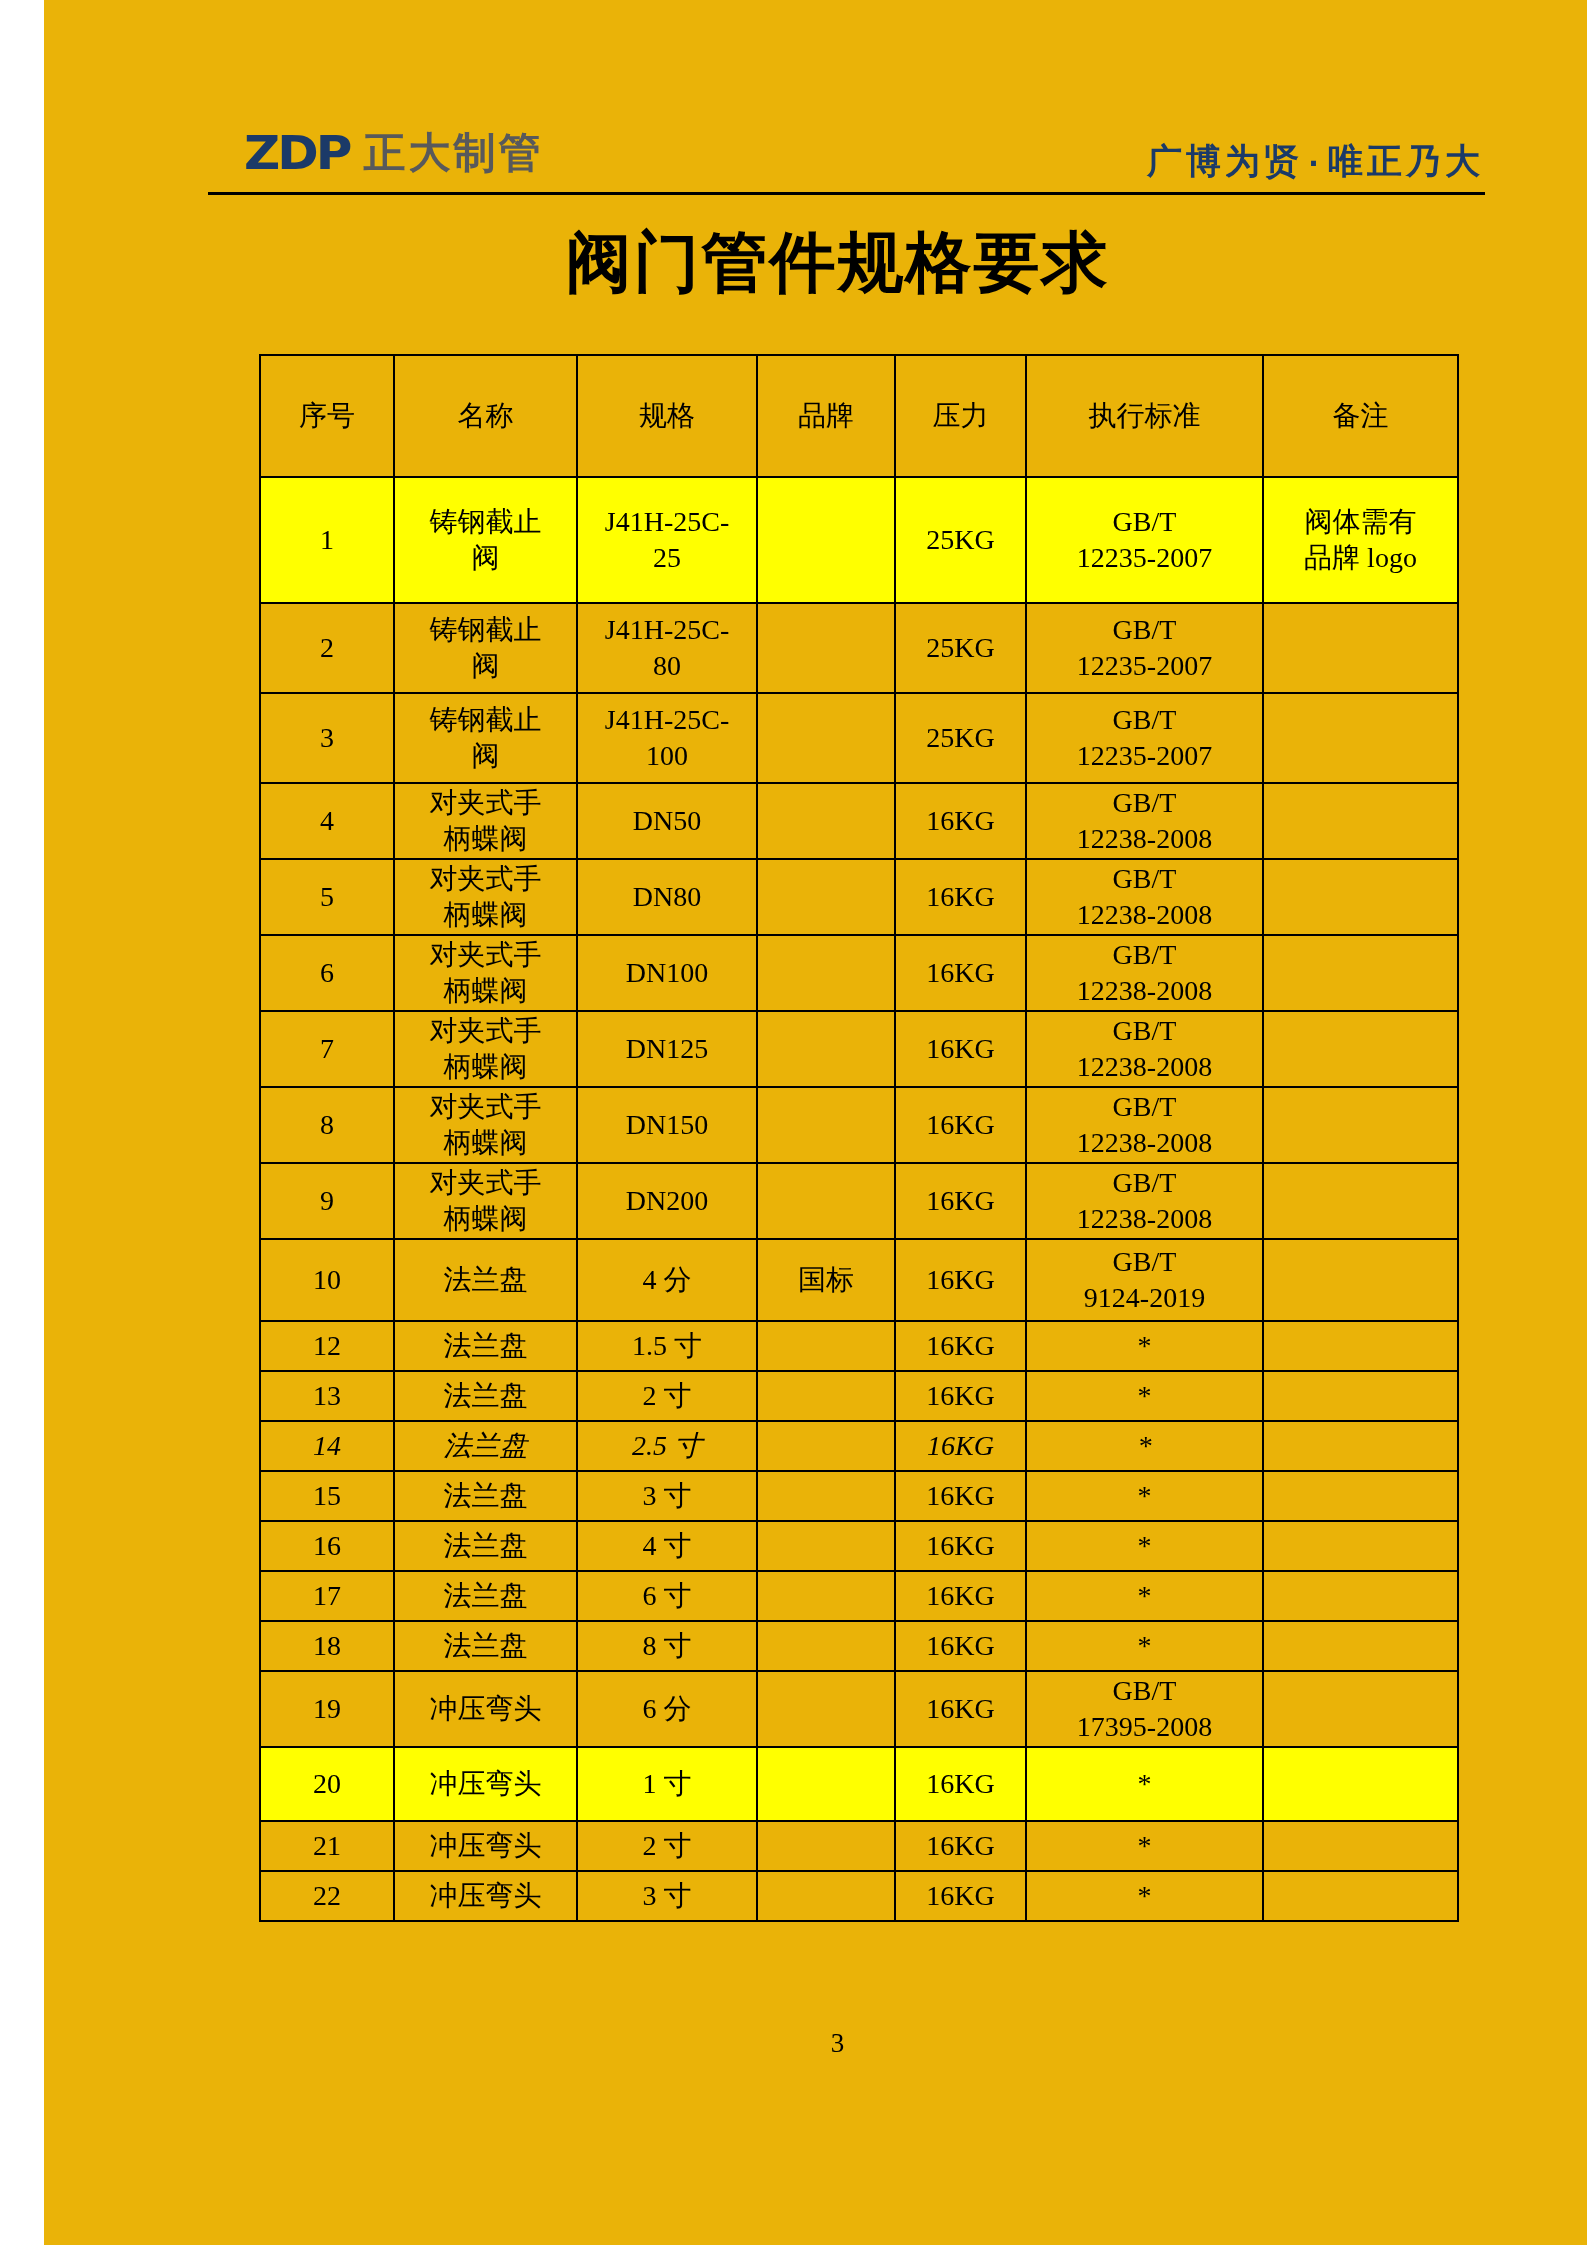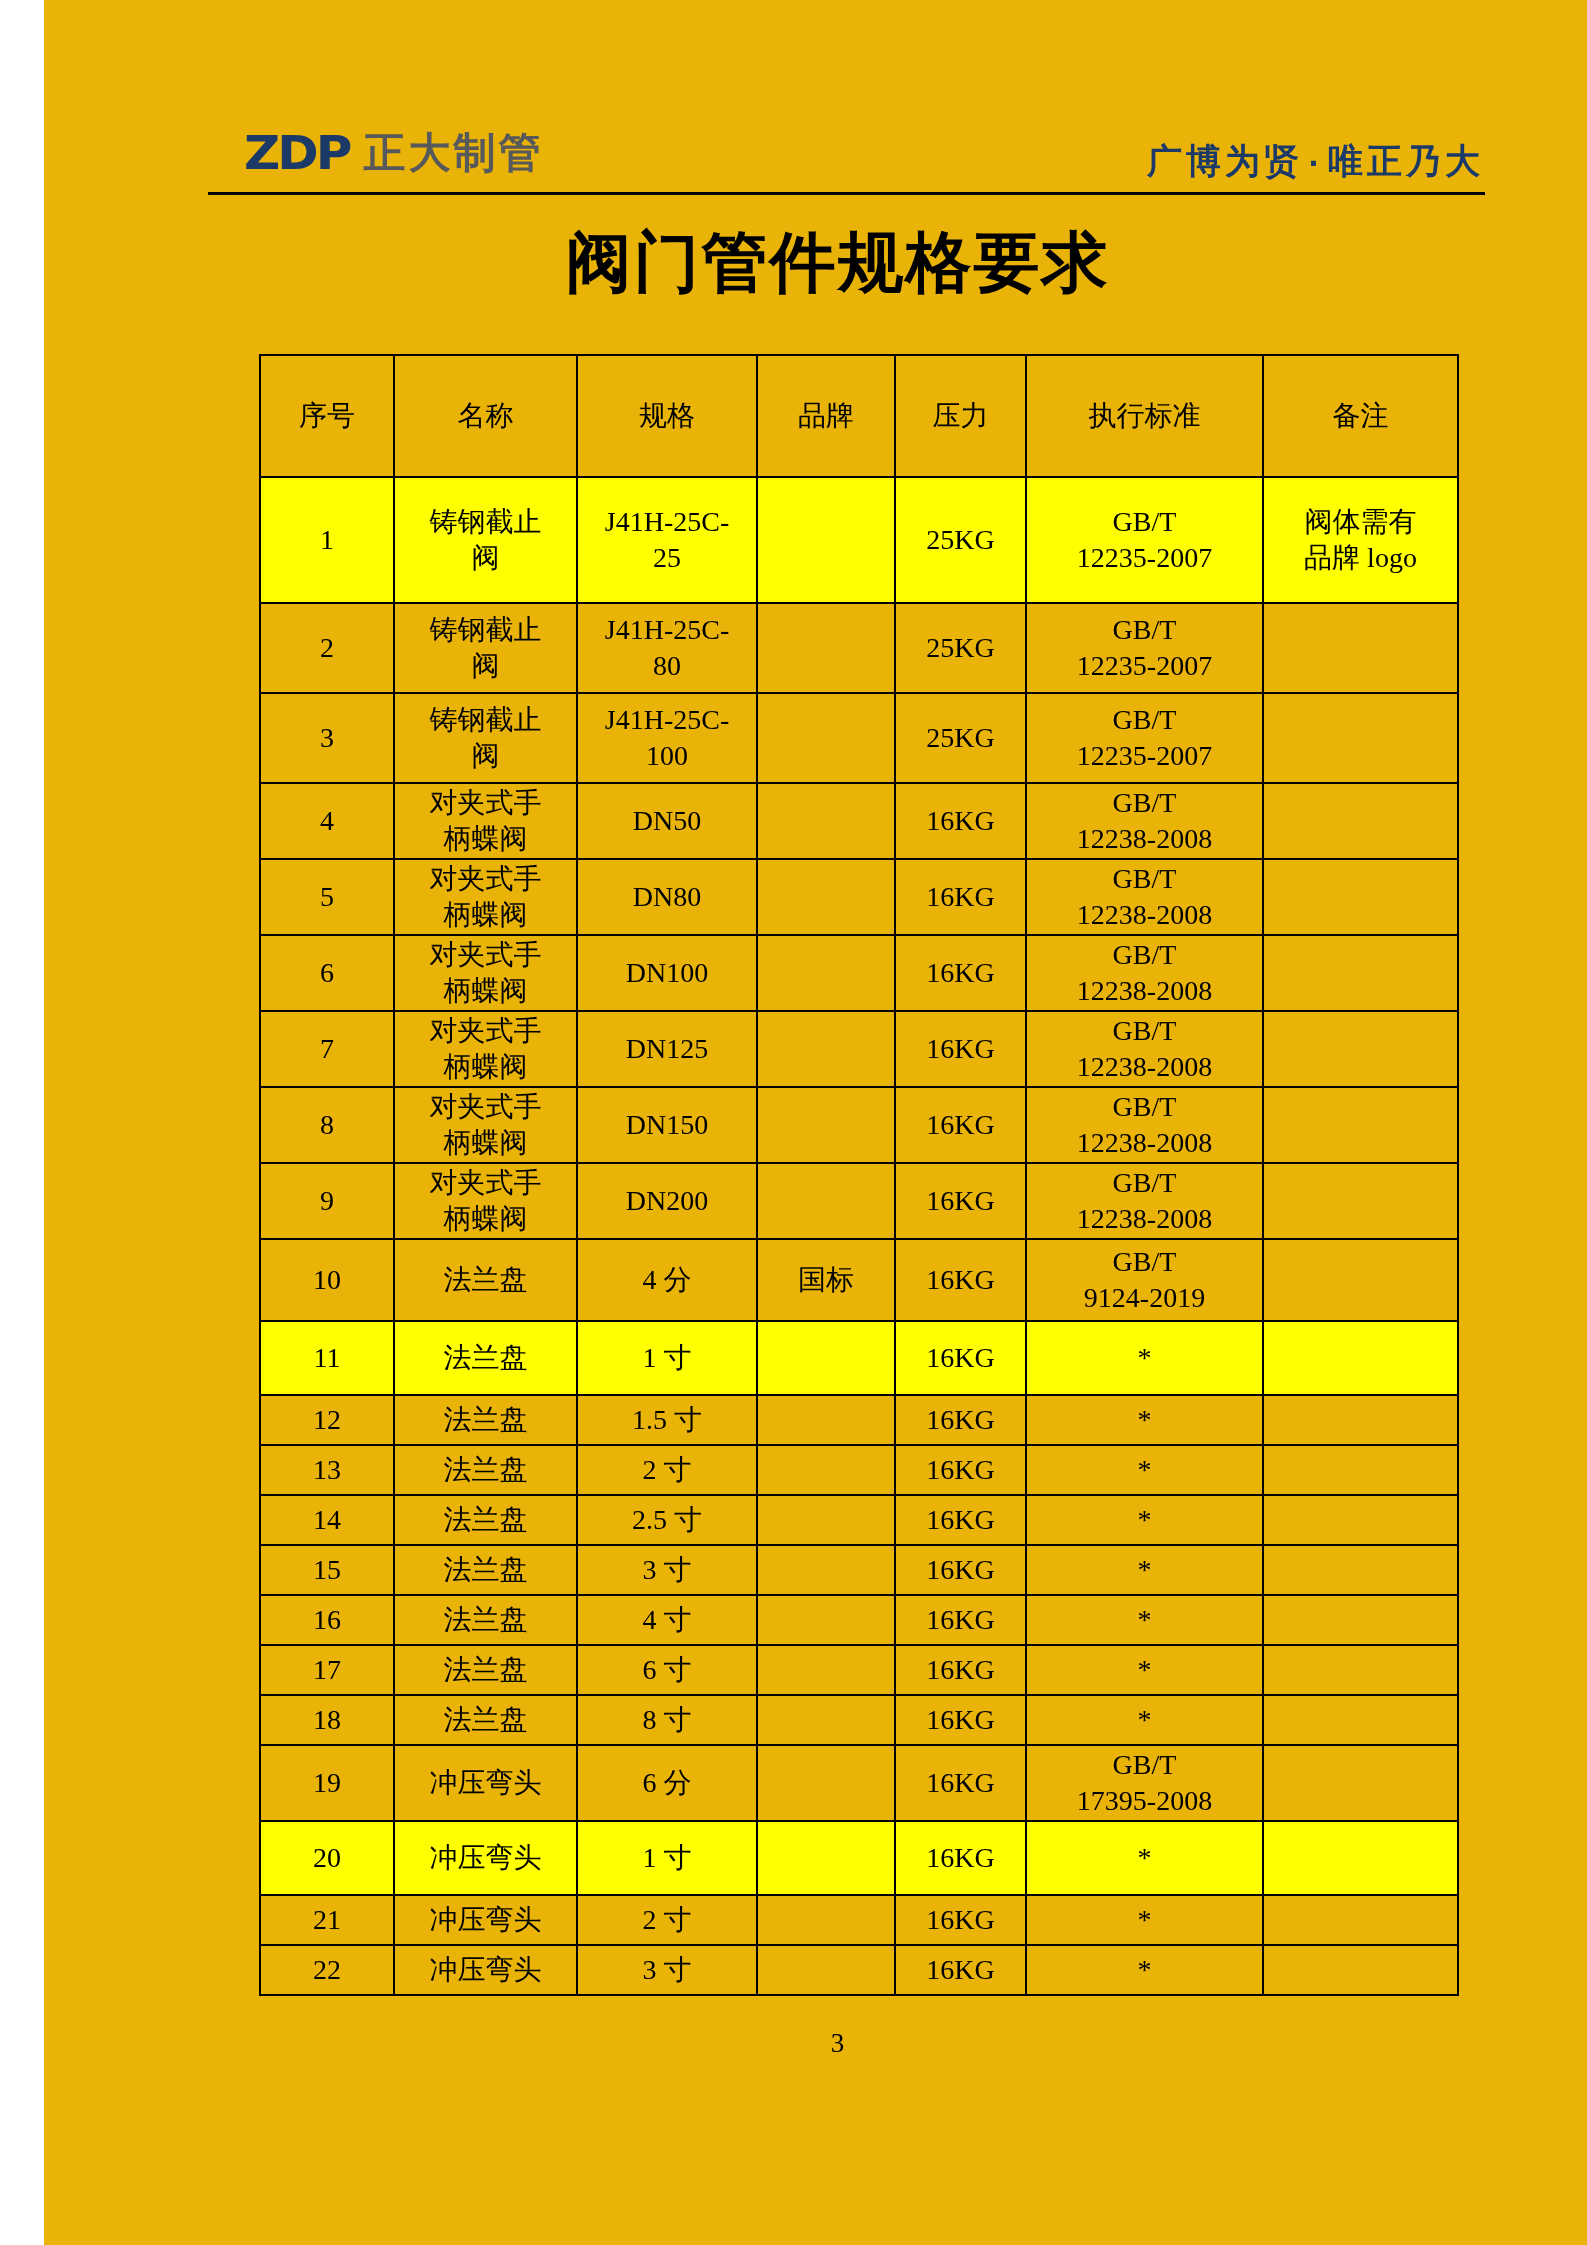--- a/index.html
+++ b/index.html
@@ -217,48 +217,39 @@
           <tr style="height: 82px;">
             <td>10</td>
             <td>法兰盘</td>
             <td>4 分</td>
             <td>国标</td>
             <td>16KG</td>
             <td>GB/T
 9124-2019</td>
             <td></td>
           </tr>
-          <tr class="hl" style="height: 74px;">
-            <td>11</td>
-            <td>法兰盘</td>
-            <td>1 寸</td>
-            <td></td>
-            <td>16KG</td>
-            <td>*</td>
-            <td></td>
-          </tr>
           <tr style="height: 50px; font-family: Liberation Serif, serif;">
             <td>12</td>
             <td>法兰盘</td>
             <td>1.5 寸</td>
             <td></td>
             <td>16KG</td>
             <td>*</td>
             <td></td>
           </tr>
           <tr style="height: 50px; padding-left: 20px;">
             <td>13</td>
             <td>法兰盘</td>
             <td>2 寸</td>
             <td></td>
             <td>16KG</td>
             <td>*</td>
             <td></td>
           </tr>
-          <tr style="height: 50px;">
+          <tr style="height: 50px; font-style: italic;">
             <td>14</td>
             <td>法兰盘</td>
             <td>2.5 寸</td>
             <td></td>
             <td>16KG</td>
             <td>*</td>
             <td></td>
           </tr>
           <tr style="height: 50px;">
             <td>15</td>

